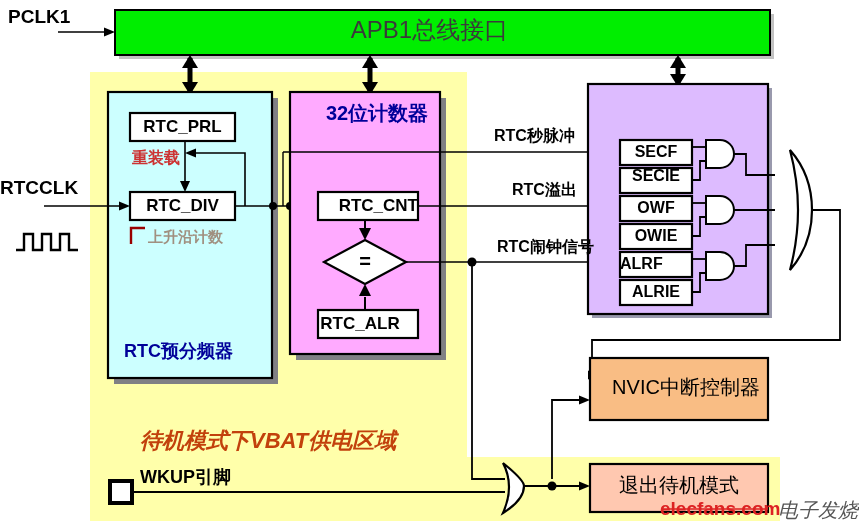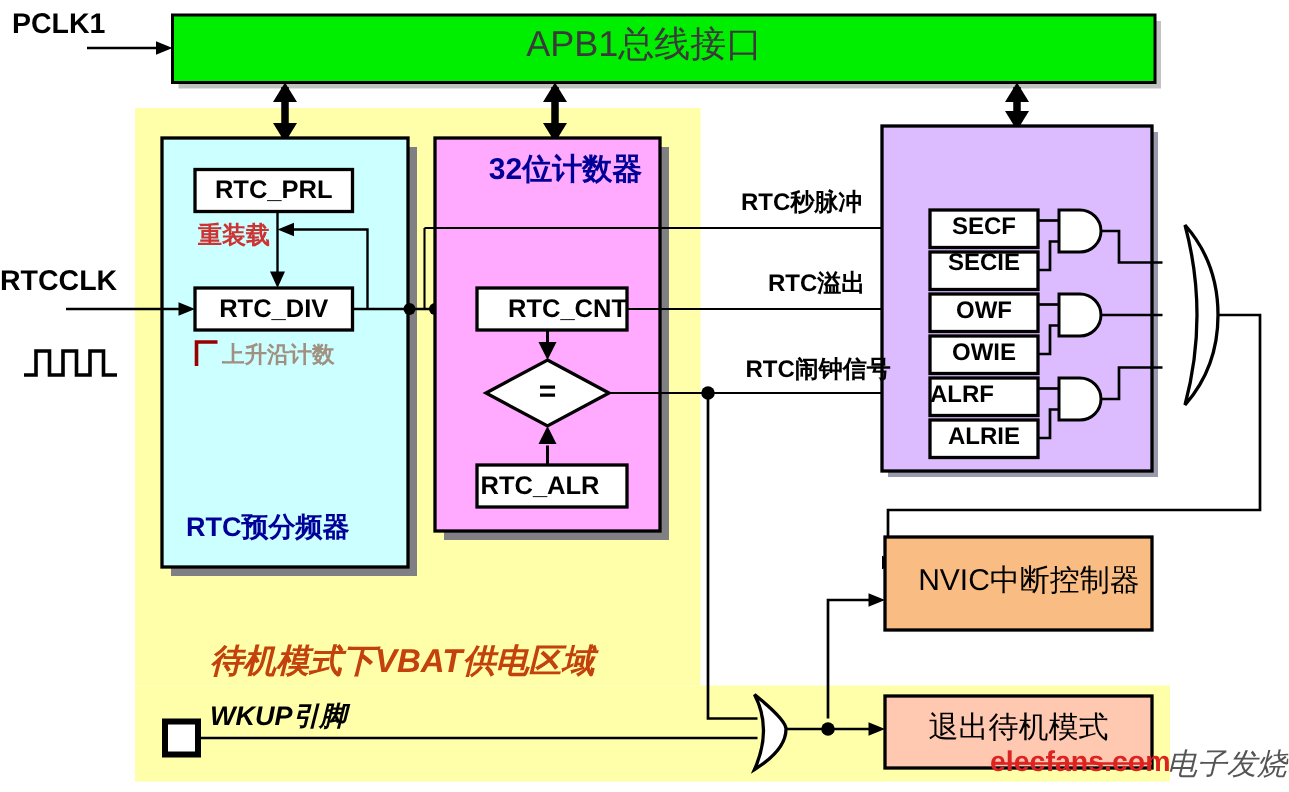--- a/index.html
+++ b/index.html
@@ -184,21 +184,21 @@
 
 <div class="lbl bold" style="left:620px;top:144px;width:72px;text-align:center;font-size:16px;color:#000;">SECF</div>
 <div class="lbl bold" style="left:620px;top:168px;width:72px;text-align:center;font-size:16px;color:#000;">SECIE</div>
 <div class="lbl bold" style="left:620px;top:200px;width:72px;text-align:center;font-size:16px;color:#000;">OWF</div>
 <div class="lbl bold" style="left:620px;top:228px;width:72px;text-align:center;font-size:16px;color:#000;">OWIE</div>
 <div class="lbl bold" style="left:620px;top:256px;width:72px;font-size:16px;color:#000;">ALRF</div>
 <div class="lbl bold" style="left:620px;top:284px;width:72px;text-align:center;font-size:16px;color:#000;">ALRIE</div>
 
 <div class="lbl bold" style="left:140px;top:410px;font-size:22px;color:#c2410c;font-style:italic;margin-top:20px;">待机模式下VBAT供电区域</div>
 
-<div class="lbl bold" style="left:140px;top:468px;font-size:18px;color:#000;font-style:italic;">WKUP引脚</div>
+<div class="lbl bold" style="left:140px;top:468px;font-size:18px;color:#000;">WKUP引脚</div>
 
 <div class="lbl" style="left:590px;top:377px;width:192px;text-align:center;font-size:20px;color:#000;">NVIC中断控制器</div>
 
 <div class="lbl" style="left:590px;top:475px;width:178px;text-align:center;font-size:20px;color:#000;">退出待机模式</div>
 
 <div class="lbl bold" style="left:660px;top:499px;font-size:19px;color:#dd2222;">elecfans.com</div>
 
 <div class="lbl" style="left:778px;top:500px;font-size:20px;color:#555555;font-style:italic;">电子发烧友</div>
 
 </div>

